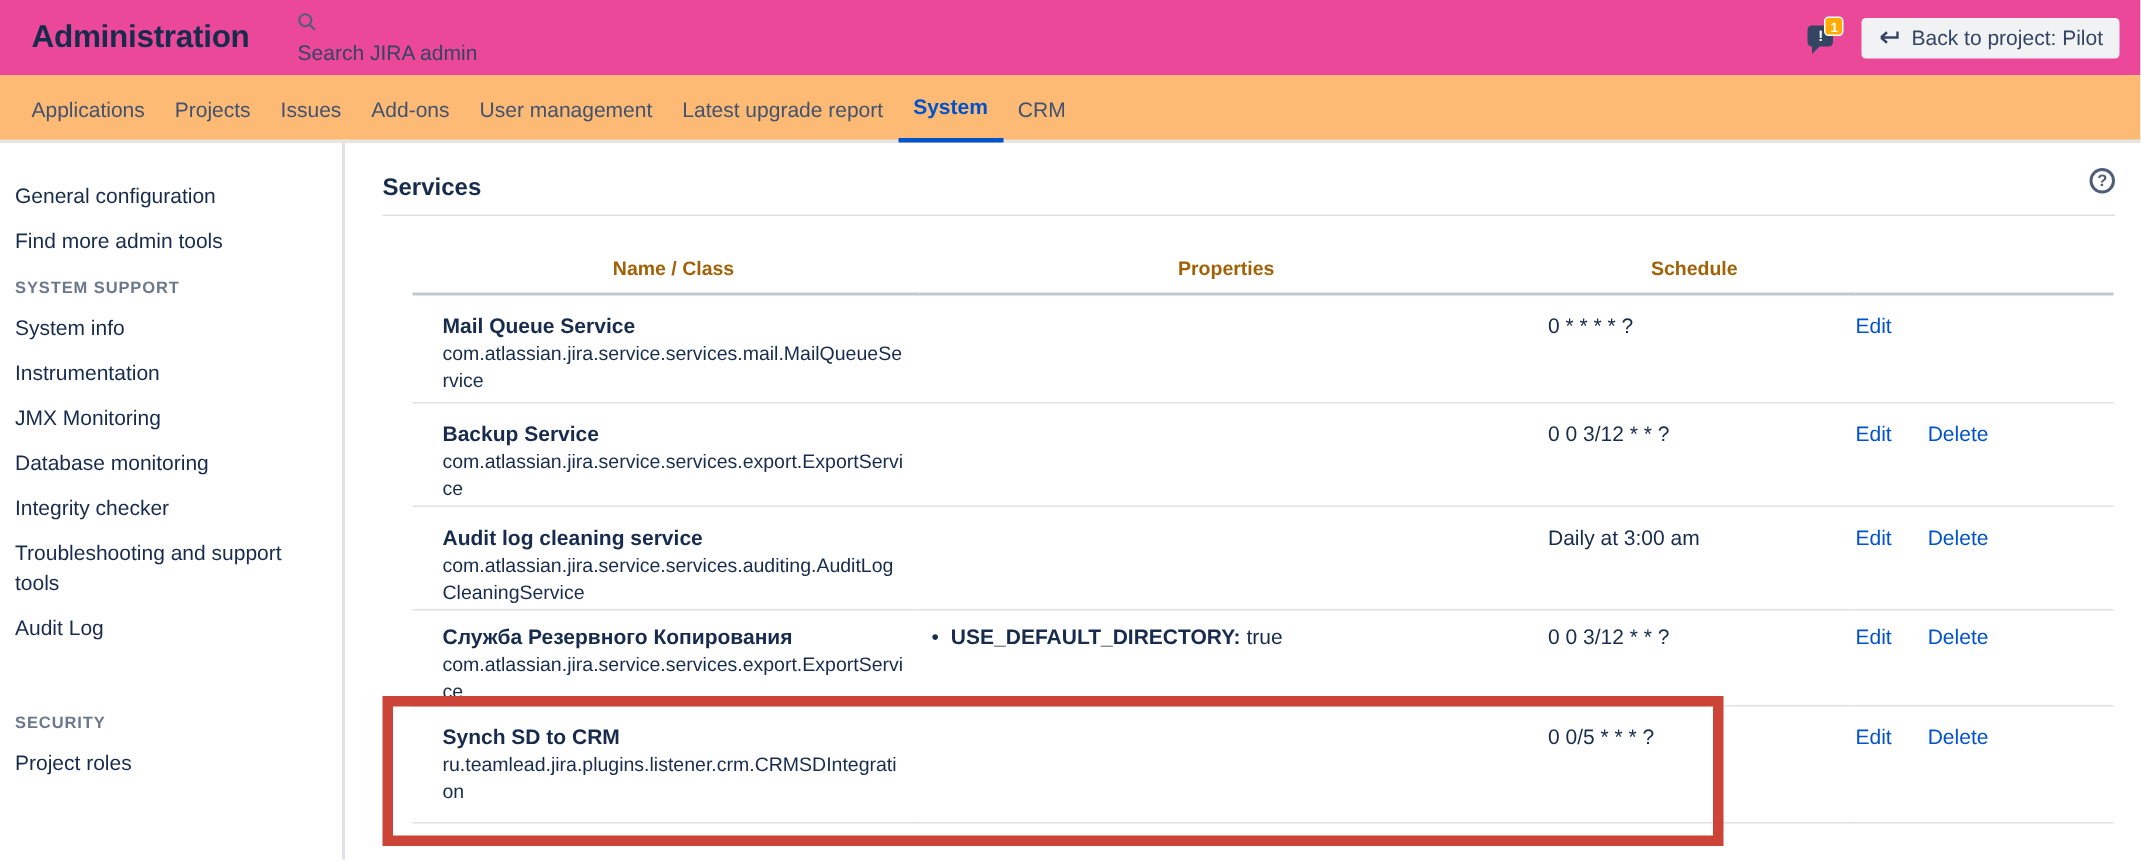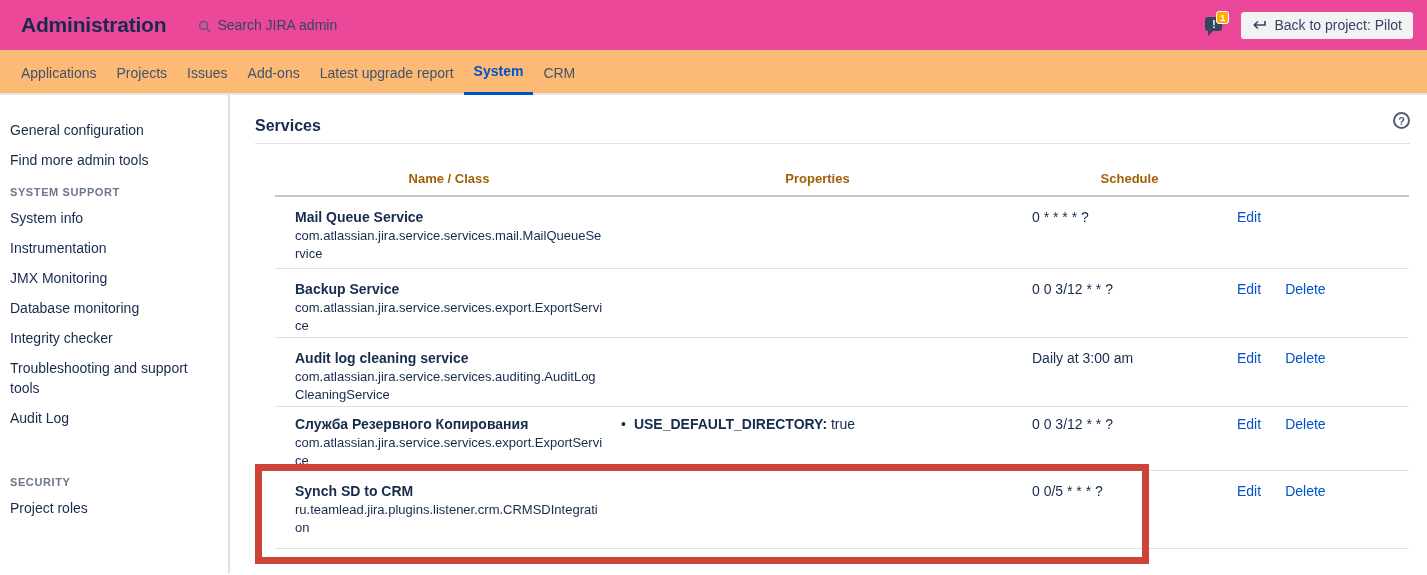--- a/index.html
+++ b/index.html
@@ -3,21 +3,21 @@
 <meta charset="utf-8">
 <style>
   * { margin:0; padding:0; box-sizing:border-box; }
   html,body { width:1427px; height:575px; background:#fff; overflow:hidden;
               font-family:"Liberation Sans", sans-serif; color:#172B4D; }
   body { position:relative; }
 
   
   .topbar { height:50px; background:#ec4899; display:flex; align-items:center; padding:0 14px 0 21px; }
   .app-title { font-size:21px; font-weight:700; color:#172B4D; letter-spacing:-0.2px; }
-  .search-wrap { display:flex; align-items:flex-end; margin-left:32px; gap:6px; }
+  .search-wrap { display:flex; align-items:flex-start; margin-left:32px; gap:6px;flex-direction:column; }
   .search-wrap svg { display:block; }
   .search-input { border:none; outline:none; background:transparent; font-size:14px;
                   font-family:"Liberation Sans",sans-serif; color:#253858; width:190px; }
   .search-input::placeholder { color:#344563; opacity:1; }
   .topbar-right { margin-left:auto; display:flex; align-items:center; gap:12px; }
 
   .notif { position:relative; width:24px; height:24px; cursor:pointer; }
   .notif-bubble { position:absolute; left:0; top:4px; width:17px; height:14px; background:#344563;
                   border-radius:3px; color:#fff; font-size:10px; font-weight:700;
                   display:flex; align-items:center; justify-content:center; }
@@ -106,20 +106,21 @@
       <span>Back to project: Pilot</span>
     </button>
   </div>
 </div>
 
 <div class="tabbar">
   <div class="tab">Applications</div>
   <div class="tab">Projects</div>
   <div class="tab">Issues</div>
   <div class="tab">Add-ons</div>
+  <div class="tab">User management</div>
   <div class="tab">Latest upgrade report</div>
   <div class="tab active">System</div>
   <div class="tab">CRM</div>
 </div>
 
 <div class="page-body">
 
   <div class="sidebar">
     <div class="side-item">General configuration</div>
     <div class="side-item">Find more admin tools</div>

